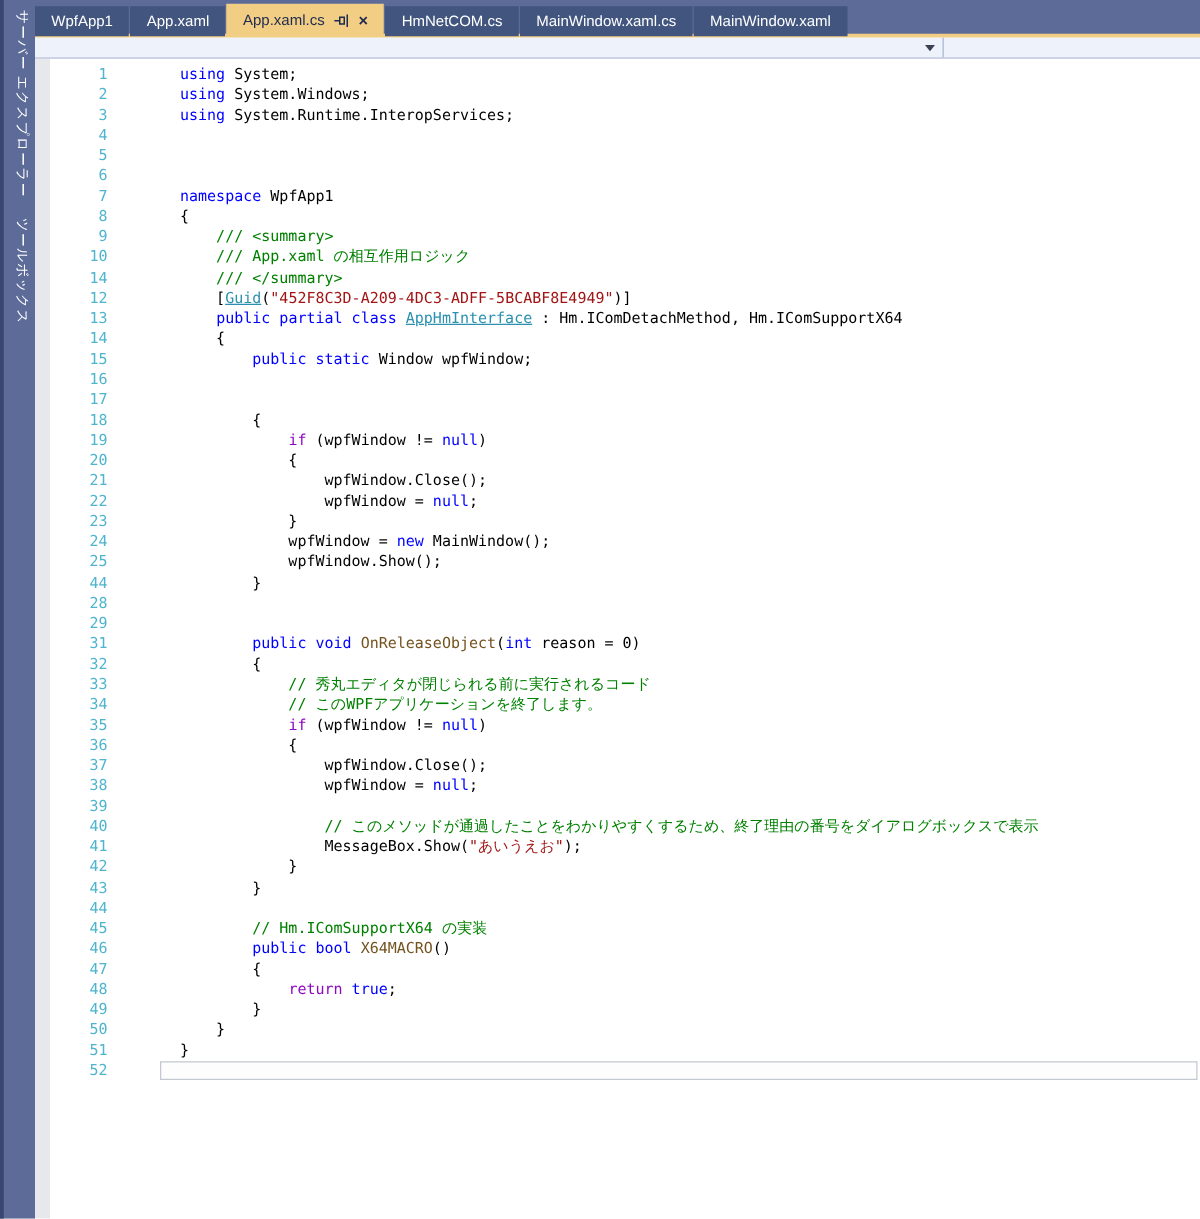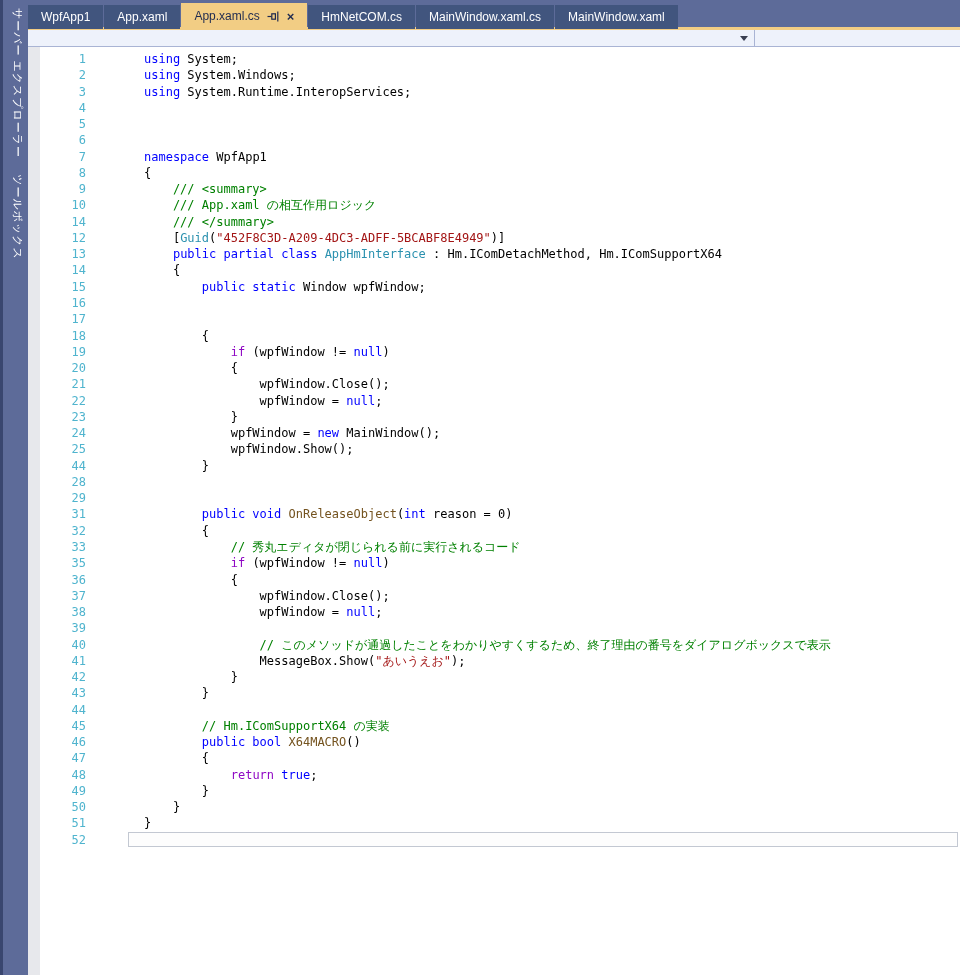--- a/index.html
+++ b/index.html
@@ -46,21 +46,21 @@
   
   .editor{position:absolute;left:28px;top:47px;width:932px;height:928px;background:var(--editor_bg);
     overflow:hidden;}
   .margin-strip{position:absolute;left:0;top:0;width:12px;height:928px;background:var(--margin_bg);}
   .code{position:absolute;left:0;top:4px;width:932px;
     font-family:"DejaVu Sans Mono","Liberation Mono",monospace;font-size:12px;}
   .row{position:relative;display:flex;height:16.27px;line-height:16.27px;white-space:pre;}
   .ln{width:58px;text-align:right;color:var(--ln_color);flex:0 0 58px;}
   .tx{margin-left:58px;}
   .c-k{color:var(--kw);} .c-cf{color:var(--ctrl);} .c-cm{color:var(--cmt);}
-  .c-s{color:var(--str);} .c-cls{color:var(--cls);} .c-m{color:var(--mth);} .c-p{color:var(--plain);}
+  .c-s{color:var(--str);} .c-cls{color:var(--cls);text-decoration:underline;} .c-m{color:var(--mth);} .c-p{color:var(--plain);}
   .caretbox{position:absolute;left:100px;right:2px;top:0.5px;height:15px;
     border:1px solid var(--caret_border);background:#fdfdfd;}
 </style>
 </head>
 <body>
 
 <div class="stage">
 
   <div class="sidebar">
     <div class="sidebar-edge"></div>
@@ -135,20 +135,21 @@
         <div class="row"><span class="ln">22</span><span class="tx"><span class="c-p">                wpfWindow = </span><span class="c-k">null</span><span class="c-p">;</span></span></div>
         <div class="row"><span class="ln">23</span><span class="tx"><span class="c-p">            }</span></span></div>
         <div class="row"><span class="ln">24</span><span class="tx"><span class="c-p">            wpfWindow = </span><span class="c-k">new </span><span class="c-p">MainWindow();</span></span></div>
         <div class="row"><span class="ln">25</span><span class="tx"><span class="c-p">            wpfWindow.Show();</span></span></div>
         <div class="row"><span class="ln">44</span><span class="tx"><span class="c-p">        }</span></span></div>
         <div class="row"><span class="ln">28</span><span class="tx"></span></div>
         <div class="row"><span class="ln">29</span></div>
         <div class="row"><span class="ln">31</span><span class="tx"><span class="c-p">        </span><span class="c-k">public void </span><span class="c-m">OnReleaseObject</span><span class="c-p">(</span><span class="c-k">int</span><span class="c-p"> reason = 0)</span></span></div>
         <div class="row"><span class="ln">32</span><span class="tx"><span class="c-p">        {</span></span></div>
         <div class="row"><span class="ln">33</span><span class="tx"><span class="c-cm">            // 秀丸エディタが閉じられる前に実行されるコード</span></span></div>
+        <div class="row"><span class="ln">34</span><span class="tx"><span class="c-cm">            // このWPFアプリケーションを終了します。</span></span></div>
         <div class="row"><span class="ln">35</span><span class="tx"><span class="c-p">            </span><span class="c-cf">if </span><span class="c-p">(wpfWindow != </span><span class="c-k">null</span><span class="c-p">)</span></span></div>
         <div class="row"><span class="ln">36</span><span class="tx"><span class="c-p">            {</span></span></div>
         <div class="row"><span class="ln">37</span><span class="tx"><span class="c-p">                wpfWindow.Close();</span></span></div>
         <div class="row"><span class="ln">38</span><span class="tx"><span class="c-p">                wpfWindow = </span><span class="c-k">null</span><span class="c-p">;</span></span></div>
         <div class="row"><span class="ln">39</span><span class="tx"></span></div>
         <div class="row"><span class="ln">40</span><span class="tx"><span class="c-cm">                // このメソッドが通過したことをわかりやすくするため、終了理由の番号をダイアログボックスで表示</span></span></div>
         <div class="row"><span class="ln">41</span><span class="tx"><span class="c-p">                MessageBox.Show(</span><span class="c-s">"あいうえお"</span><span class="c-p">);</span></span></div>
         <div class="row"><span class="ln">42</span><span class="tx"><span class="c-p">            }</span></span></div>
         <div class="row"><span class="ln">43</span><span class="tx"><span class="c-p">        }</span></span></div>
         <div class="row"><span class="ln">44</span><span class="tx"></span></div>

